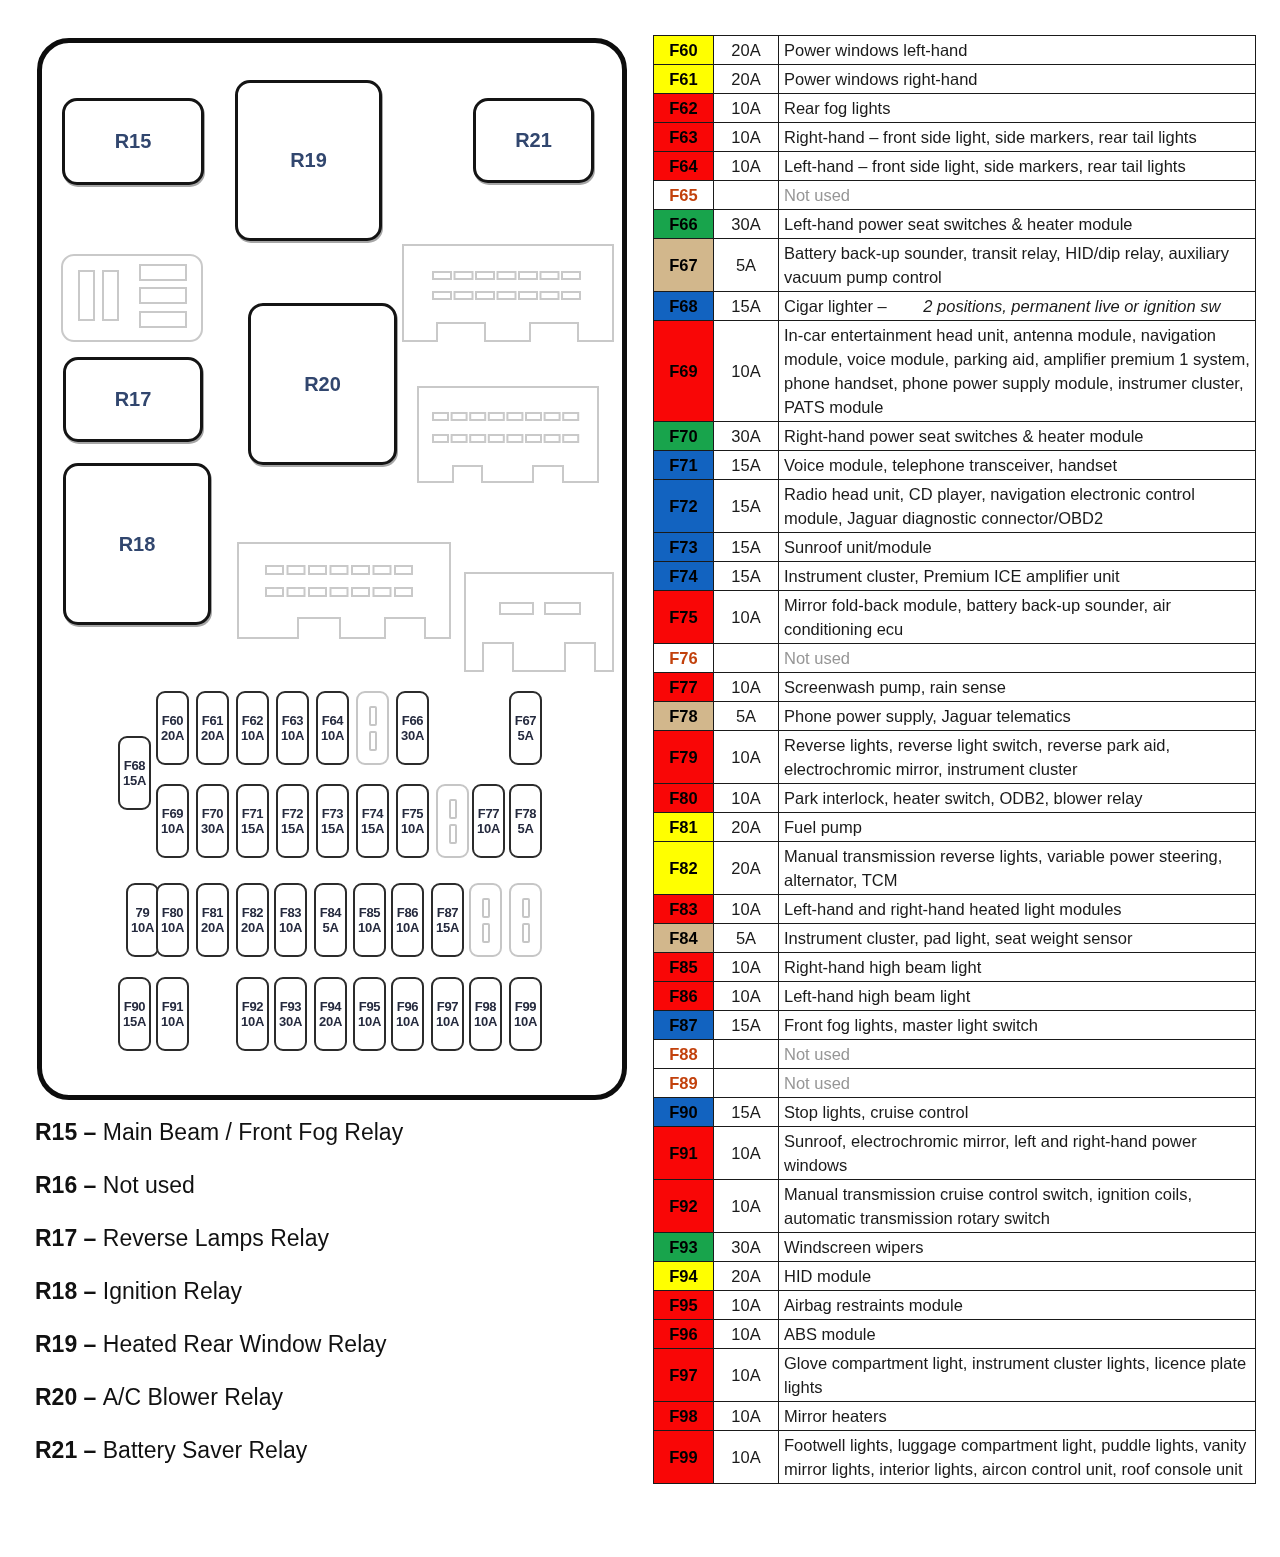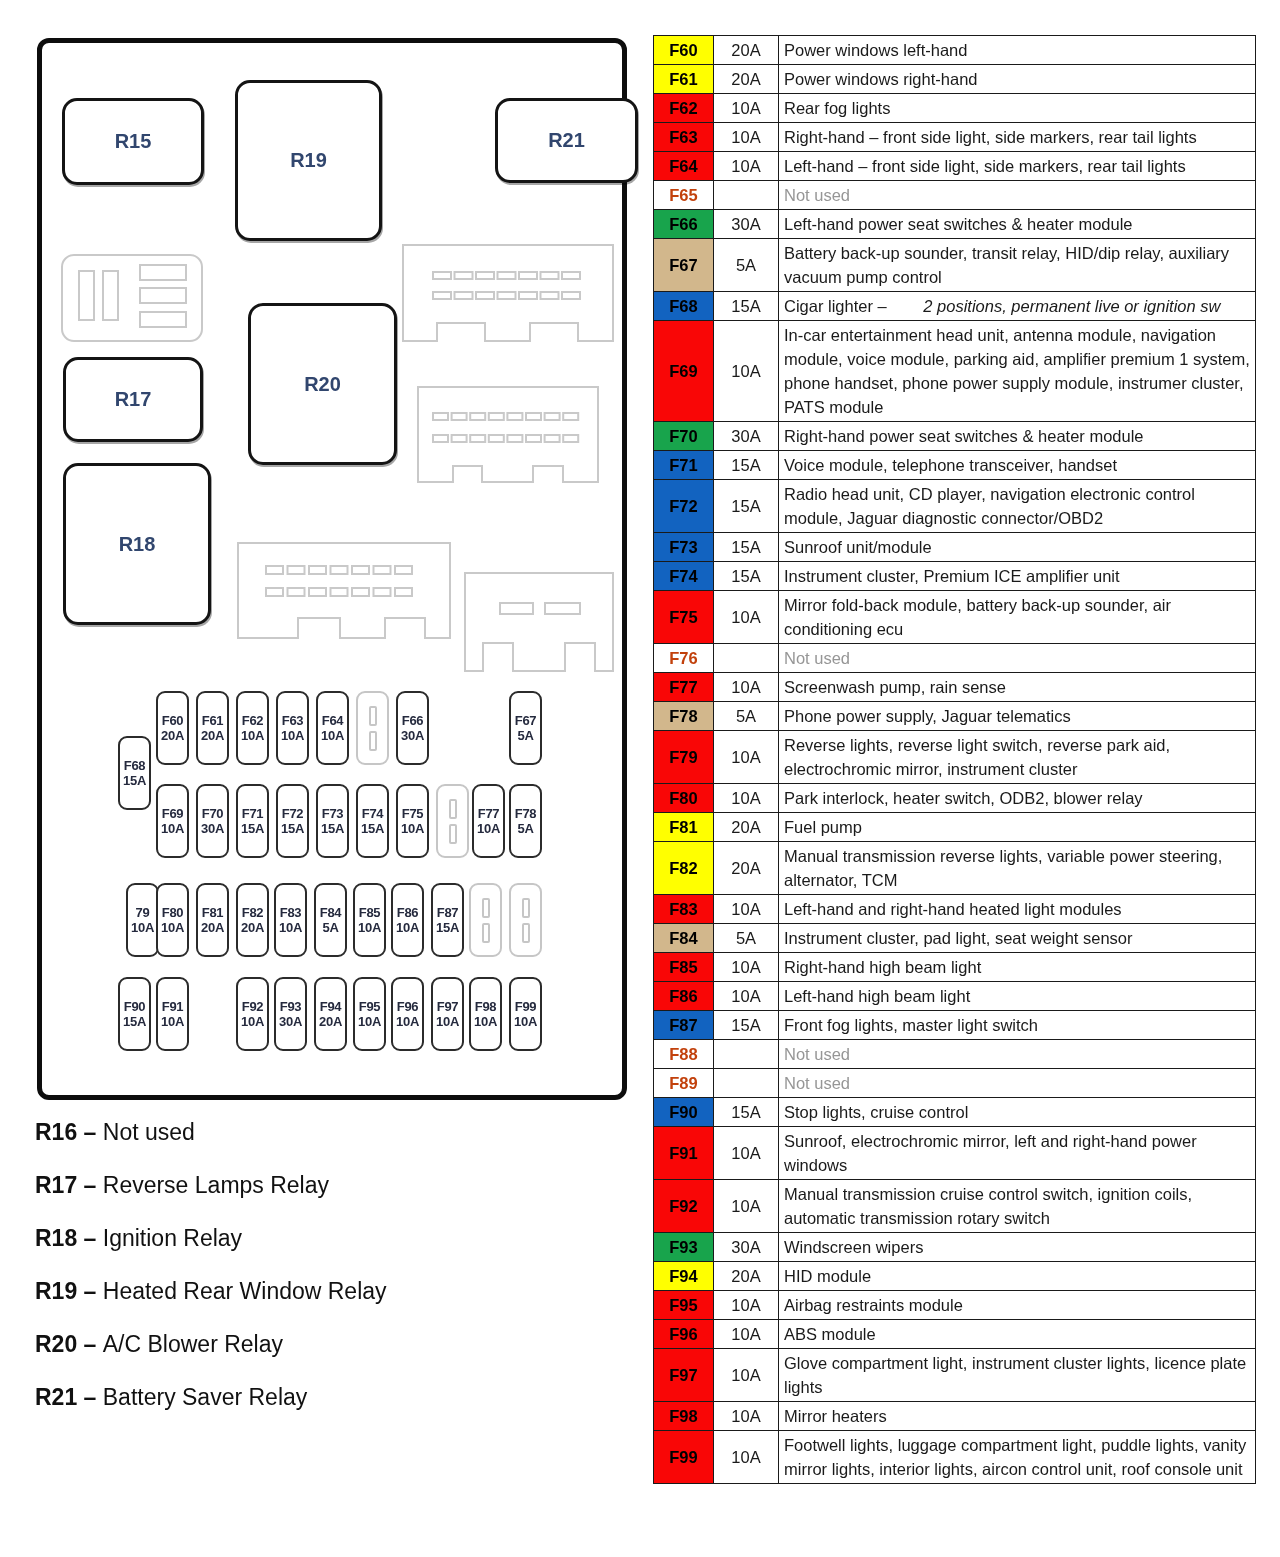--- a/index.html
+++ b/index.html
@@ -4,21 +4,21 @@
 <style>
   html,body{margin:0;padding:0;}
   body{
     width:1280px;height:1557px;position:relative;background:#ffffff;
     font-family:"Liberation Sans", sans-serif;color:#111;
     -webkit-font-smoothing:antialiased;
   }
   
   .diagram{
     position:absolute;left:37px;top:38px;width:590px;height:1062px;
-    border:5px solid #0d0d0d;border-radius:12px;background:#fff;box-sizing:border-box;
+    border:5px solid #0d0d0d;border-radius:32px;background:#fff;box-sizing:border-box;
   }
   .connector-svg{position:absolute;left:0;top:0;width:590px;height:1062px;}
   .relay{
     position:absolute;border:3px solid #141414;border-radius:15px;background:#fff;
     display:flex;align-items:center;justify-content:center;
     font-weight:bold;font-size:20px;color:#31466e;box-sizing:border-box;
     box-shadow:1px 2px 0 rgba(0,0,0,.35);
   }
   .fuse{
     position:absolute;width:33px;height:74px;border:2.5px solid #2b2b2b;border-radius:9px;
@@ -125,21 +125,21 @@
       <rect x="503" y="560" width="35" height="11"></rect>
     </g>
   </svg>
   <div id="relay-layer">
       <div class="relay" style="left: 20px; top: 55px; width: 142px; height: 87px;">
         <span>R15</span>
       </div>
       <div class="relay" style="left: 193px; top: 37px; width: 147px; height: 161px;">
         <span>R19</span>
       </div>
-      <div class="relay" style="left: 453px; top: 55px; width: 143px; height: 85px;">
+      <div class="relay" style="left: 431px; top: 55px; width: 121px; height: 85px;">
         <span>R21</span>
       </div>
       <div class="relay" style="left: 21px; top: 314px; width: 140px; height: 85px;">
         <span>R17</span>
       </div>
       <div class="relay" style="left: 206px; top: 260px; width: 149px; height: 162px;">
         <span>R20</span>
       </div>
       <div class="relay" style="left: 21px; top: 420px; width: 148px; height: 162px;">
         <span>R18</span>
@@ -303,20 +303,21 @@
         <div class="famps">10A</div>
       </div>
       <div class="fuse" style="left: 467px; top: 934px;">
         <div class="fid">F99</div>
         <div class="famps">10A</div>
       </div>
     </div>
 </div>
 
 <div class="legend" id="legend">
+    <div class="legend-line"><b>R15 – </b><span>Main Beam / Front Fog Relay</span></div>
     <div class="legend-line"><b>R16 – </b><span>Not used</span></div>
     <div class="legend-line"><b>R17 – </b><span>Reverse Lamps Relay</span></div>
     <div class="legend-line"><b>R18 – </b><span>Ignition Relay</span></div>
     <div class="legend-line"><b>R19 – </b><span>Heated Rear Window Relay</span></div>
     <div class="legend-line"><b>R20 – </b><span>A/C Blower Relay</span></div>
     <div class="legend-line"><b>R21 – </b><span>Battery Saver Relay</span></div>
   </div>
 
 <table class="fuses">
   <tbody id="fuse-table-body">

